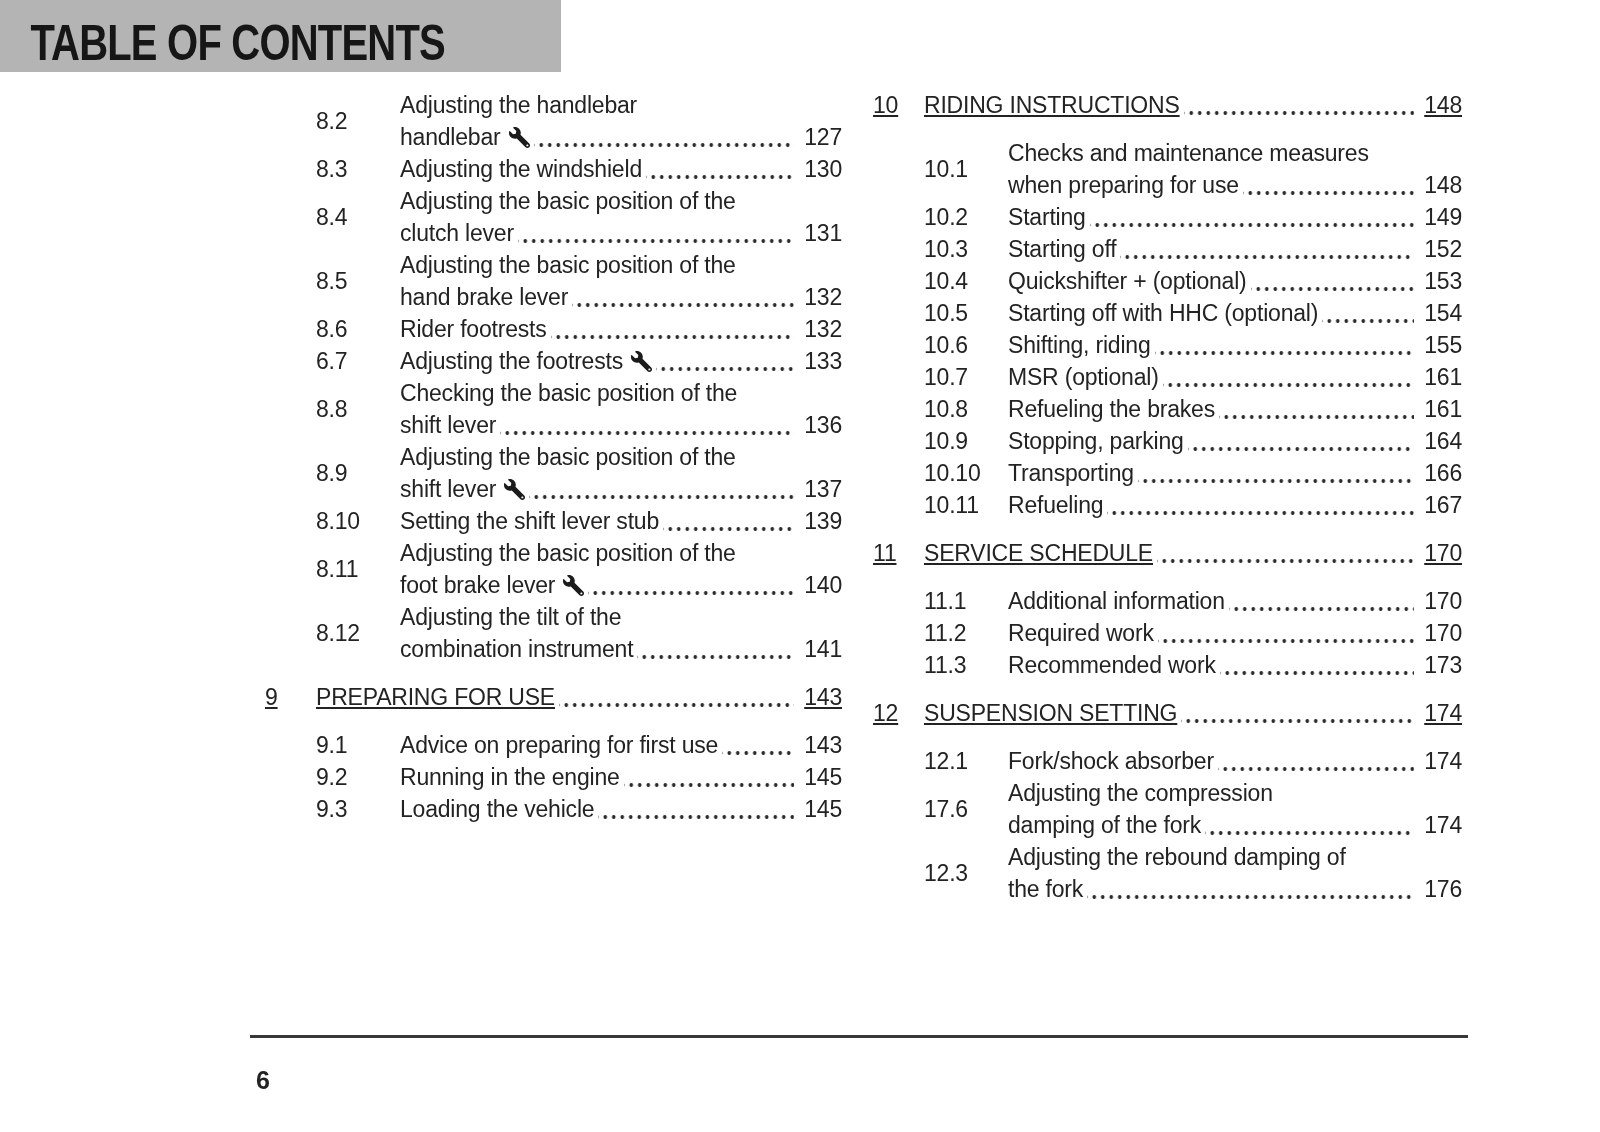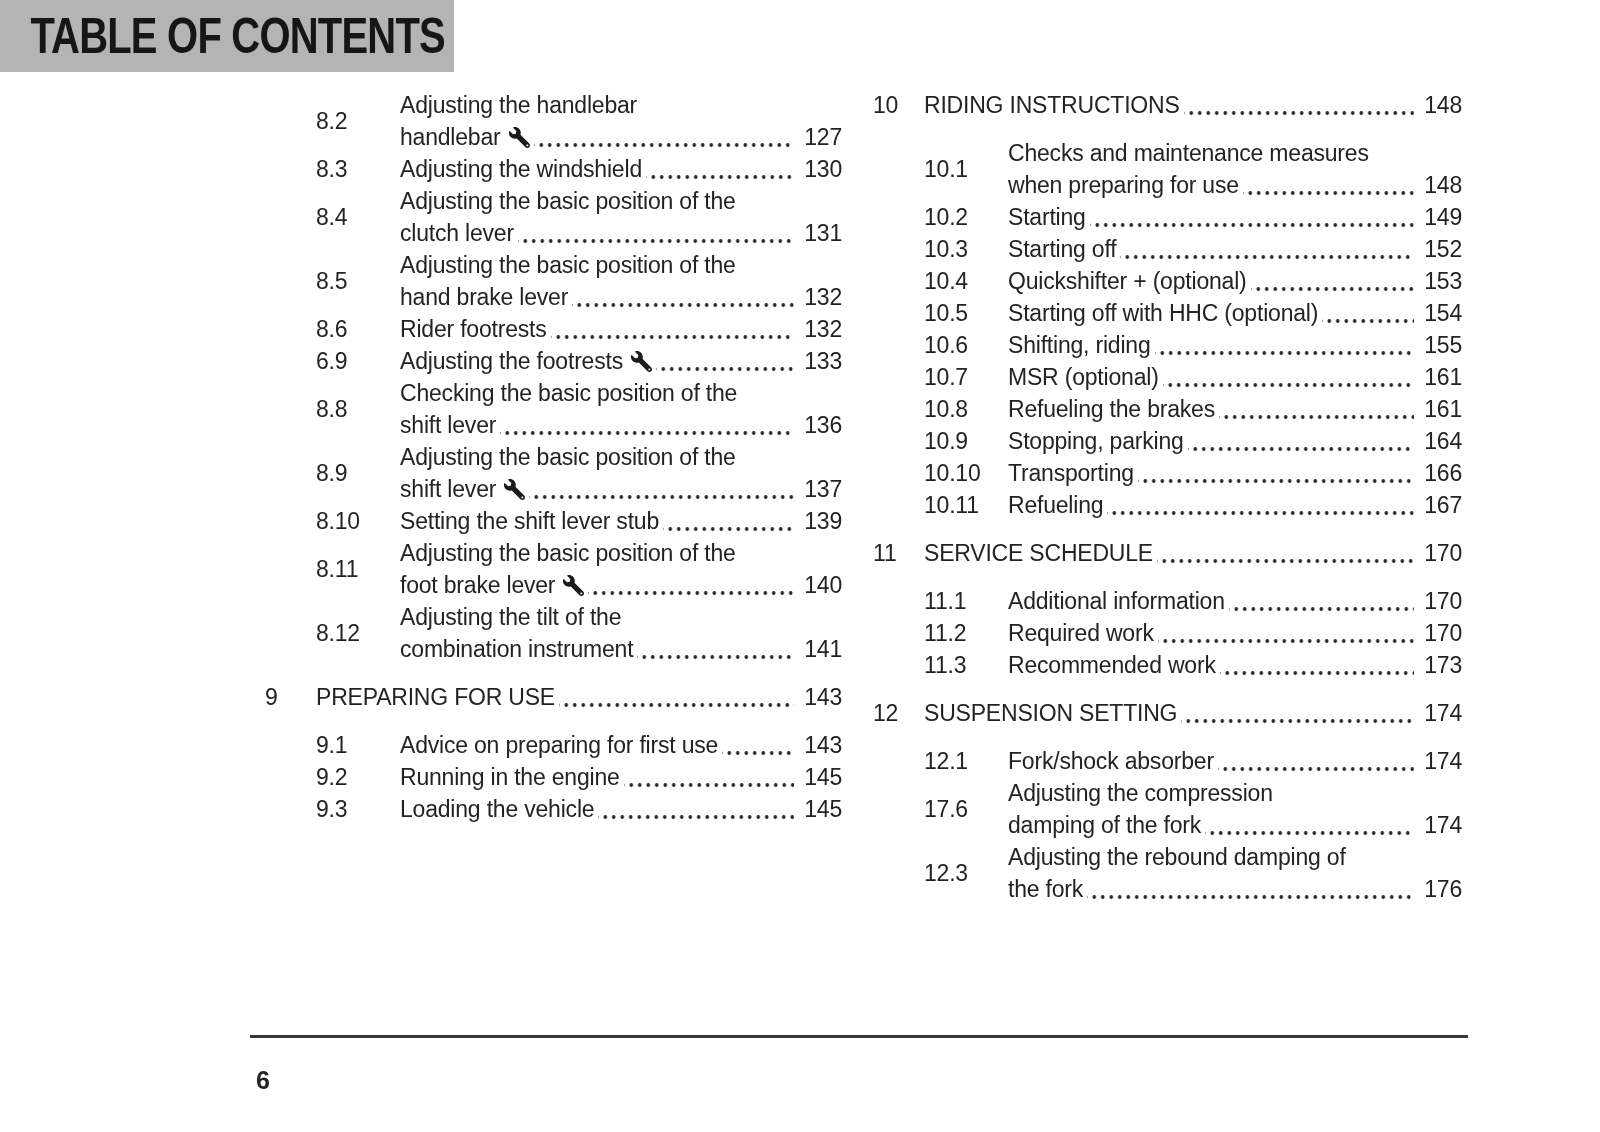--- a/index.html
+++ b/index.html
@@ -8,23 +8,23 @@
     background: #ffffff;
     position: relative;
     overflow: hidden;
     font-family: "Liberation Sans", sans-serif;
     color: var(--text, #232323);
   }
 
   
   .header-bar {
     position: absolute; left: 0; top: 0;
-    width: 454px; height: 72px;
+    width: 561px; height: 72px;
     background: var(--header-bg, #b4b4b4);
-    display: flex; align-items: center;
+    display: flex; align-items: flex-end;
   }
   .header-title {
     font-size: 50px; font-weight: bold; color: #161616;
     padding-left: 38px; white-space: nowrap;
     letter-spacing: -1px;
     transform: scaleX(0.8); transform-origin: left center;
   }
 
   
   .col {
@@ -34,21 +34,21 @@
   }
   .col-left  { left: 265px; width: 577px; }
   .col-right { left: 873px; width: 589px; }
 
   .entry { display: flex; }
   .entry .num { flex: none; }
   .entry.top .num { width: 51px; }
   .entry.sub { padding-left: 51px; align-items: center; }
   .entry.sub .num { width: 84px; }
   .entry .body { flex: 1 1 auto; min-width: 0; }
-  .entry.top { margin: 16px 0; }
+  .entry.top { margin: 16px 0; text-decoration: underline; }
   .entry:first-child { margin-top: 0; }
 
   .line { display: flex; align-items: baseline; }
   .t { white-space: pre; }
   .leader {
     flex: 1 1 auto;
     min-width: 14px;
     height: 32px;
     align-self: flex-end;
     background-image: radial-gradient(circle, var(--dots,#2a2a2a) 1.6px, transparent 2.1px);
@@ -141,21 +141,21 @@
       <span class="num">8.6</span>
       <div class="body">
         <div class="line">
           <span class="t">Rider footrests</span>
           <span class="leader"></span>
           <span class="pg">132</span>
         </div>
       </div>
     </div>
     <div class="entry sub">
-      <span class="num">6.9</span>
+      <span class="num">6.7</span>
       <div class="body">
         <div class="line">
           <span class="t">Adjusting the footrests</span>
           <svg class="wrench" viewBox="0 0 512 512" xmlns="http://www.w3.org/2000/svg">
             <path transform="scale(-1 1) translate(-512 0)" d="M507.73 109.1c-2.24-9.03-13.54-12.09-20.12-5.51l-74.36 74.36-67.88-11.31-11.31-67.88 74.36-74.36c6.62-6.62 3.43-17.9-5.66-20.16-47.38-11.74-99.55.91-136.58 37.93-39.64 39.64-50.55 97.1-34.05 147.2L18.74 402.76c-24.99 24.99-24.99 65.51 0 90.5 24.99 24.99 65.51 24.99 90.5 0l213.21-213.21c50.12 16.71 107.47 5.68 147.37-34.22 37.07-37.07 49.7-89.32 37.91-136.73zM64 472c-13.25 0-24-10.75-24-24 0-13.26 10.75-24 24-24s24 10.74 24 24c0 13.25-10.75 24-24 24z"></path>
           </svg>
           <span class="leader"></span>
           <span class="pg">133</span>
         </div>
       </div>

